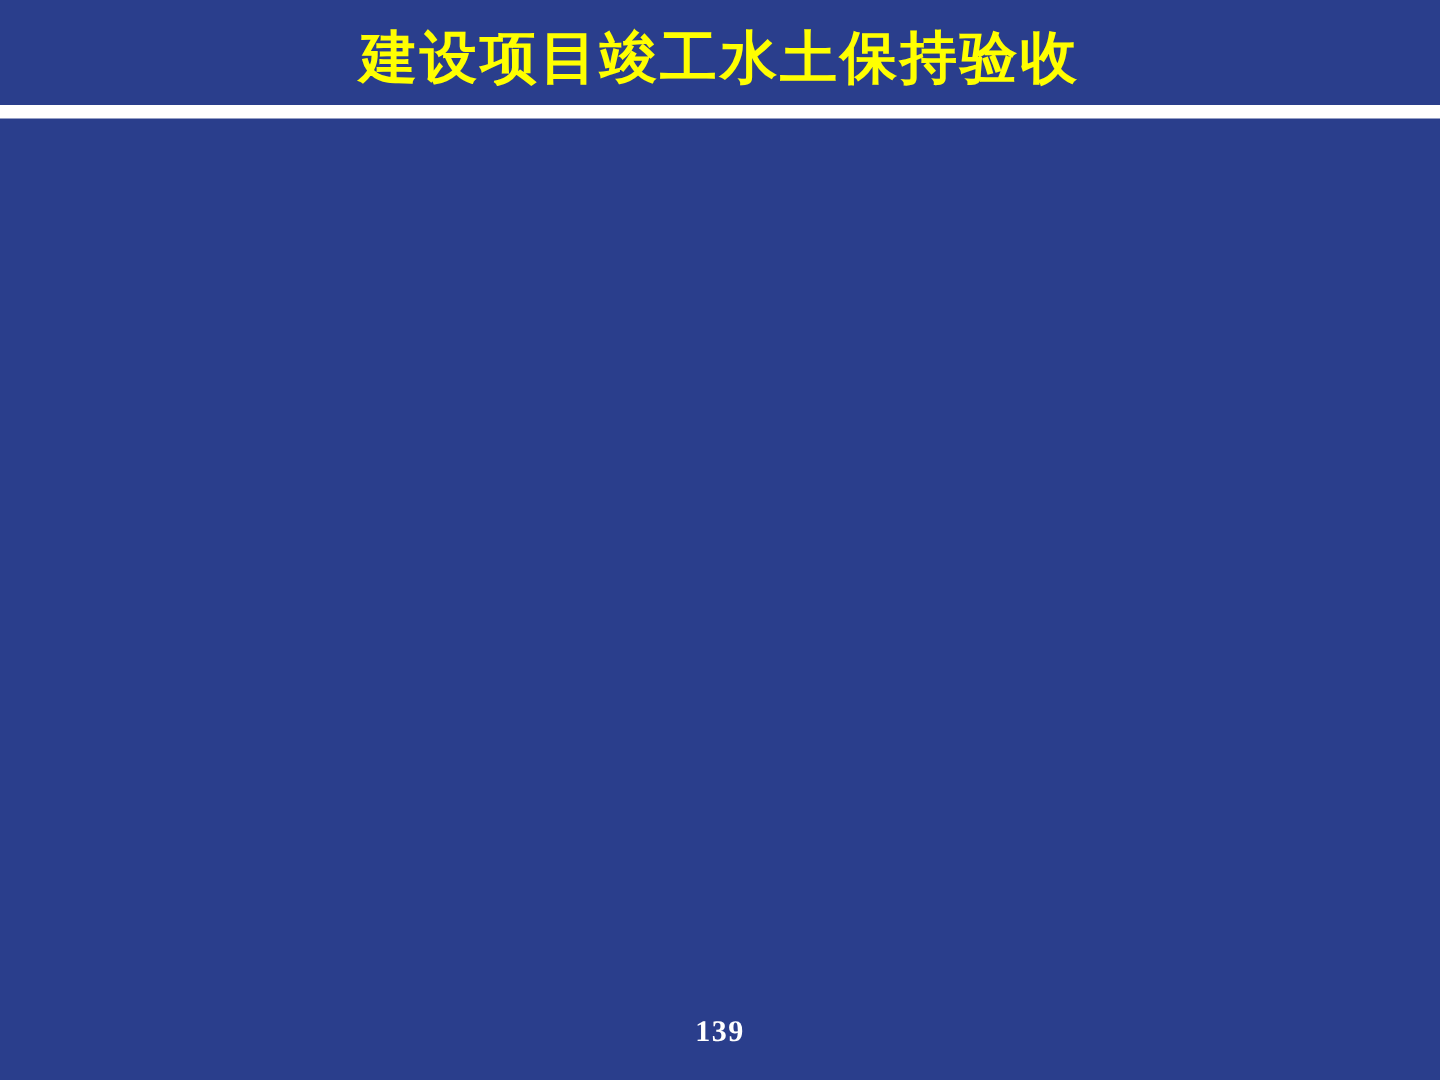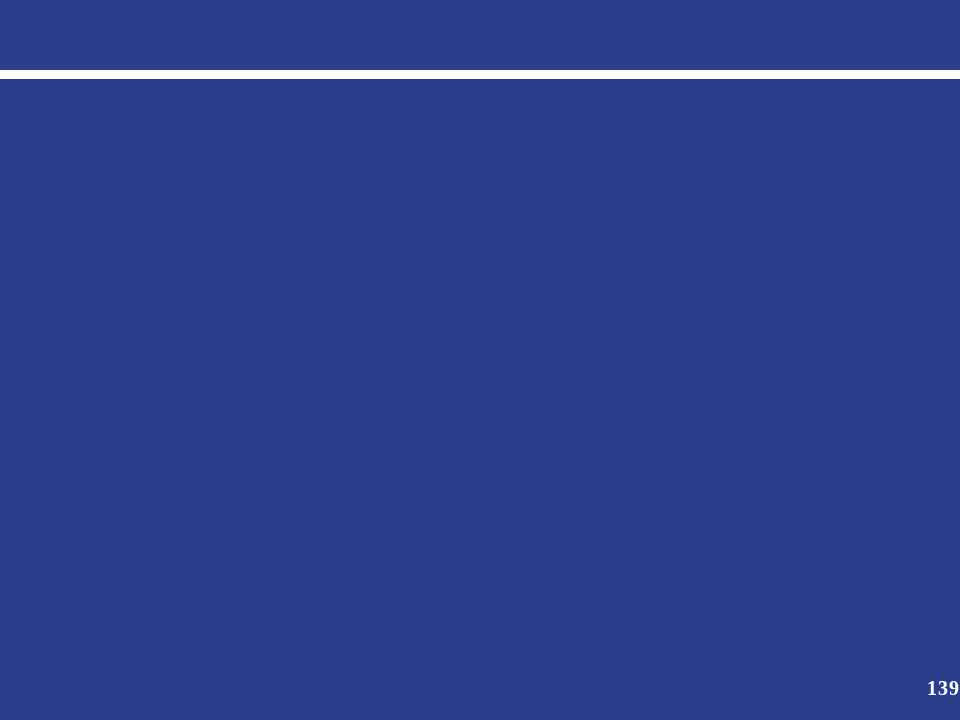--- a/index.html
+++ b/index.html
@@ -56,30 +56,33 @@
     letter-spacing: 0.5px;
     text-indent: 2em;
     text-align: justify;
     text-justify: inter-ideograph;
   }
   .page-number {
     position: absolute;
     bottom: 20px;
     left: 0;
     width: 100%;
-    text-align: right;
+    text-align: center;
     color: var(--body, #FFFFFF);
     font-family: "Liberation Serif", "DejaVu Serif", serif;
     font-weight: bold;
     font-size: 20px;
     letter-spacing: 1px;
   }
 </style>
 </head>
 <body>
 
 <div class="slide" style="--bg: #2A3E8C; --title: #FFFF00; --body: #FFFFFF; --sep: #FFFFFF;">
+  <div class="title-area">
+    <h1 class="slide-title">建设项目竣工水土保持验收</h1>
+  </div>
 
   <div class="separator"></div>
 
 
   <div class="page-number">139</div>
 </div>
 
 </body></html>

